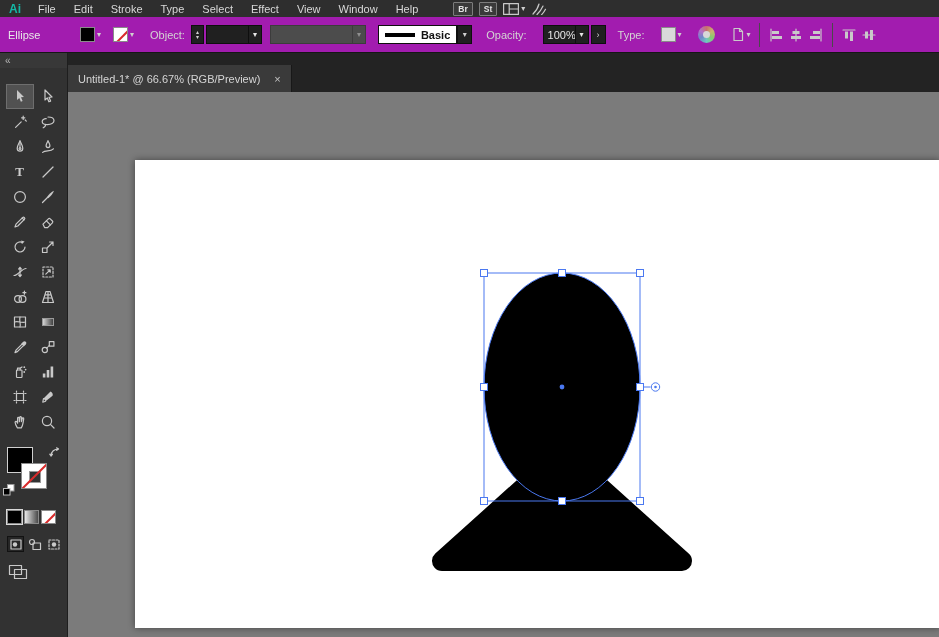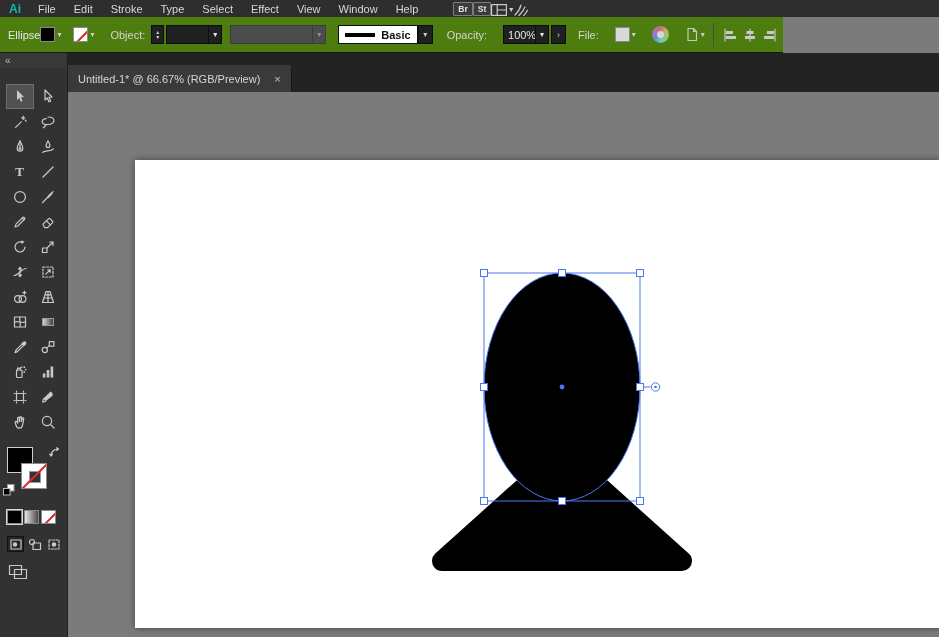--- a/index.html
+++ b/index.html
@@ -9,28 +9,28 @@
 
   
   .s{stroke:#c9c9c9;fill:none;stroke-width:1.2;stroke-linecap:round;stroke-linejoin:round}
   .f{fill:#c9c9c9;stroke:none}
 
   
   .menubar{position:absolute;left:0;top:0;width:939px;height:17px;background:#2e2e2e;
     display:flex;align-items:center;color:#d8d8d8;font-size:11px;white-space:nowrap;z-index:9}
   .logo{color:#14b8a6;font-weight:bold;font-size:12px;padding:0 8px 0 9px}
   .menu-item{padding:1px 9px;cursor:default}
-  .mb-right{display:flex;align-items:flex-end;gap:0;margin-left:26px}
+  .mb-right{display:flex;align-items:center;gap:6px;margin-left:26px}
   .mb-btn{border:1px solid #7d7d7d;background:#3a3a3a;color:#e2e2e2;font-size:8.5px;
     font-weight:bold;padding:1px 4px;border-radius:1px;line-height:10px}
   .mb-ic{display:flex;align-items:center;gap:2px}
   .chev{font-size:8px;color:#cfcfcf;line-height:8px}
 
   
-  .controlbar{position:absolute;left:0;top:17px;width:783px;height:36px;background:#4d7c0f;
+  .controlbar{position:absolute;left:0;top:17px;width:939px;height:36px;background:#a21caf;
     border-bottom:1px solid #161616;display:flex;align-items:center;color:#d4d4d4;
     font-size:11px;white-space:nowrap;overflow:hidden;z-index:8}
   .ctx-label{width:80px;padding-left:8px;color:#e8e8e8}
   .swatch{width:15px;height:15px;border:1px solid #8a8a8a;position:relative;flex:none}
   .swatch.fillsw{background:#000}
   .swatch.nonesw{background:#fff;overflow:hidden}
   .swatch.nonesw::after{content:"";position:absolute;left:-4px;top:6px;width:28px;height:2px;
     background:#d92b2b;transform:rotate(-45deg)}
   .swgroup{display:flex;align-items:center;gap:2px}
   .combo{height:19px;background:#202020;border:1px solid #0e0e0e;display:flex;
@@ -186,21 +186,21 @@
     <span class="ml14">Opacity:</span>
 
     <span class="combo ml4" style="width:46px">
       <span class="val">100%</span>
       <span class="arr">▾</span>
     </span>
     <span class="sqbtn ml2">
       <span>›</span>
     </span>
 
-    <span class="ml12">File:</span>
+    <span class="ml12">Type:</span>
     <span class="swgroup ml4">
       <span class="swatch" style="background:#d9d9d9"></span>
       <span class="chev">▾</span>
     </span>
 
     <span class="wheel ml16"></span>
 
     <span class="mb-ic ml16">
       <svg width="14" height="15" viewBox="0 0 14 15">
         <path class="s" d="M3 1.5 H8.5 L11.5 4.5 V13.5 H3 Z"></path>

